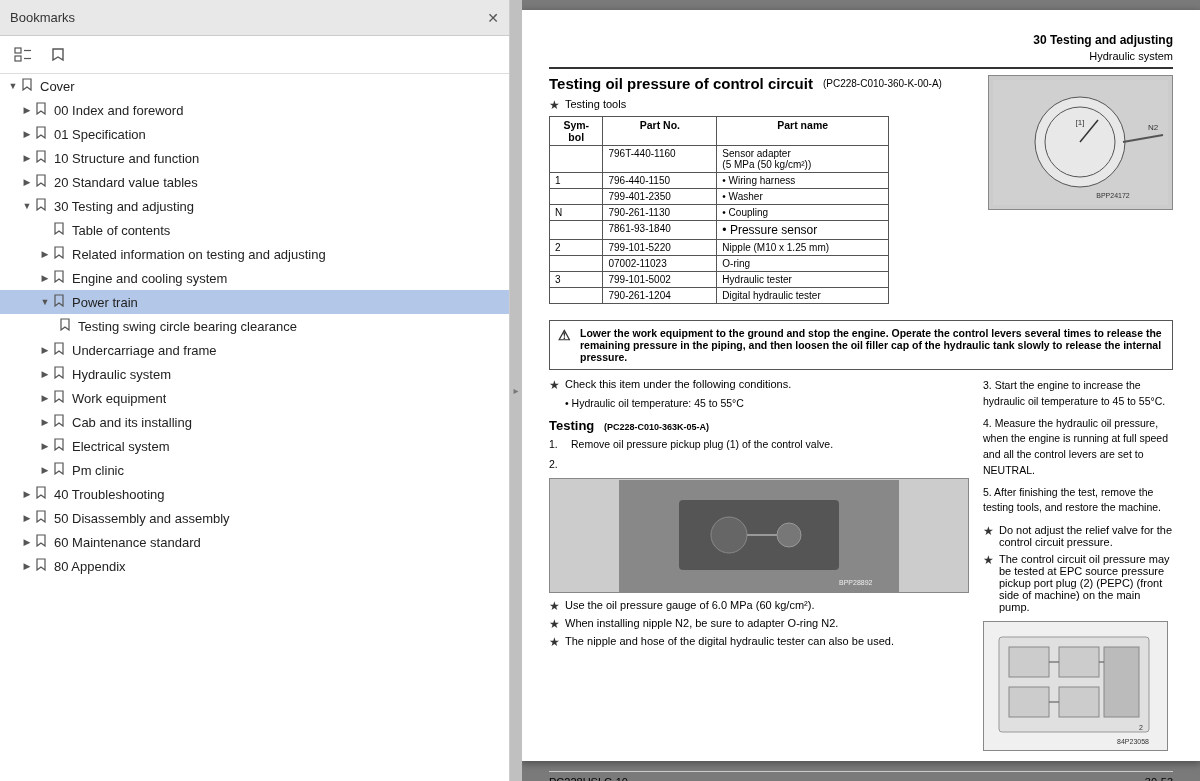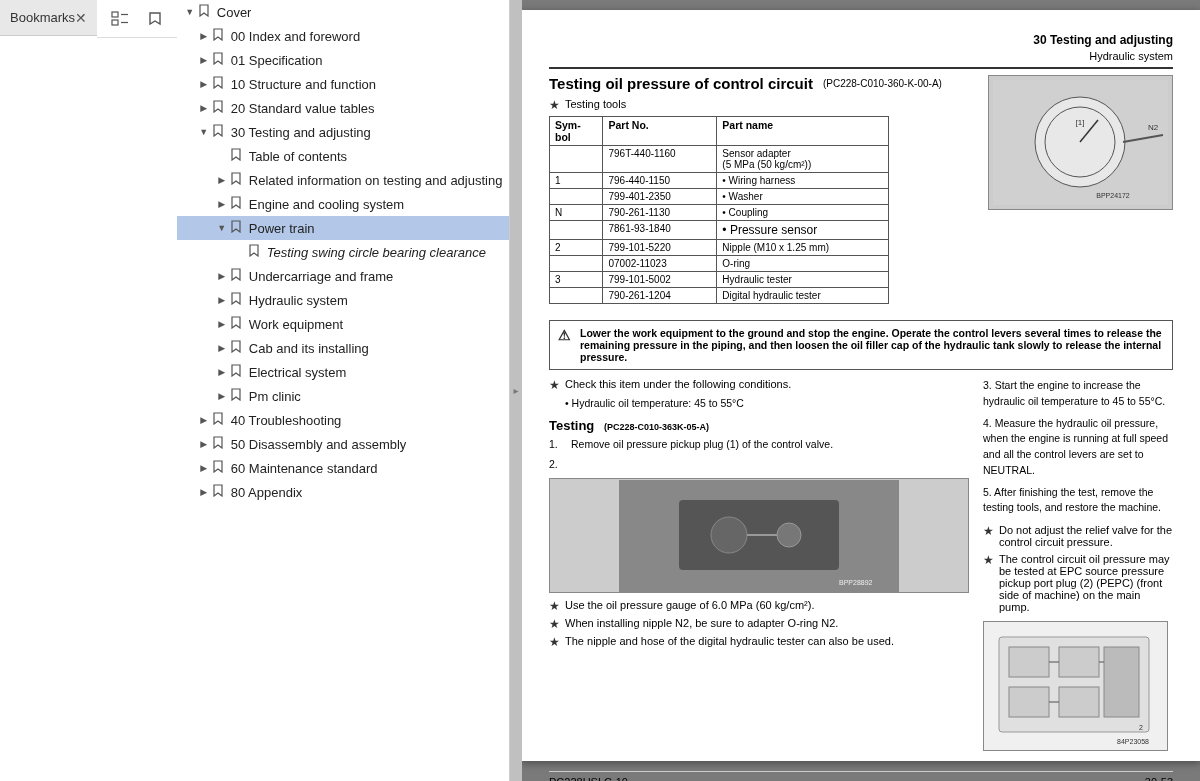--- a/index.html
+++ b/index.html
@@ -4,20 +4,21 @@
   <style>
     * { box-sizing: border-box; margin: 0; padding: 0; }
     body { font-family: Arial, sans-serif; background: #f0f0f0; display: flex; height: 781px; overflow: hidden; font-size: 13px; }
 
     
     .left-panel {
       width: 510px;
       min-width: 510px;
       background: #fff;
       display: flex;
+      flex-direction: column;
       border-right: 1px solid #ccc;
       height: 781px;
       overflow: hidden;
     }
 
     .bookmarks-header {
       background: #e8e8e8;
       padding: 8px 10px;
       display: flex;
       align-items: center;
@@ -171,21 +172,21 @@
 
     .parts-table th, .parts-table td {
       border: 1px solid #555;
       padding: 2px 5px;
       vertical-align: top;
     }
 
     .parts-table th {
       background: #fff;
       font-weight: bold;
-      text-align: left;
+      text-align: center;
     }
 
     .photo-placeholder {
       width: 185px;
       height: 135px;
       background: #ccc;
       border: 1px solid #888;
       display: flex;
       align-items: center;
       justify-content: center;
@@ -338,21 +339,21 @@
           </svg></span>
         <span class="label">Engine and cooling system</span>
       </div>
       <div class="tree-item active" style="padding-left: 38px;">
         <span class="expand-icon" style="cursor: pointer; font-size: 9px;">▼</span>
         <span class="bookmark-icon"><svg width="10" height="13" viewBox="0 0 10 13">
             <path d="M1 1 L1 12 L5 9 L9 12 L9 1 Z" fill="none" stroke="#555" stroke-width="1.2"></path>
           </svg></span>
         <span class="label">Power train</span>
       </div>
-      <div class="tree-item" style="padding-left: 56px; font-style: italic;">
+      <div class="tree-item" style="padding-left: 44px;">
         <span class="expand-icon"></span>
         <span class="bookmark-icon"><svg width="10" height="13" viewBox="0 0 10 13">
             <path d="M1 1 L1 12 L5 9 L9 12 L9 1 Z" fill="none" stroke="#555" stroke-width="1.2"></path>
           </svg></span>
         <span class="label">Testing swing circle bearing clearance</span>
       </div>
       <div class="tree-item" style="padding-left: 38px;">
         <span class="expand-icon" style="cursor: pointer; font-size: 9px;">▶</span>
         <span class="bookmark-icon"><svg width="10" height="13" viewBox="0 0 10 13">
             <path d="M1 1 L1 12 L5 9 L9 12 L9 1 Z" fill="none" stroke="#555" stroke-width="1.2"></path>

